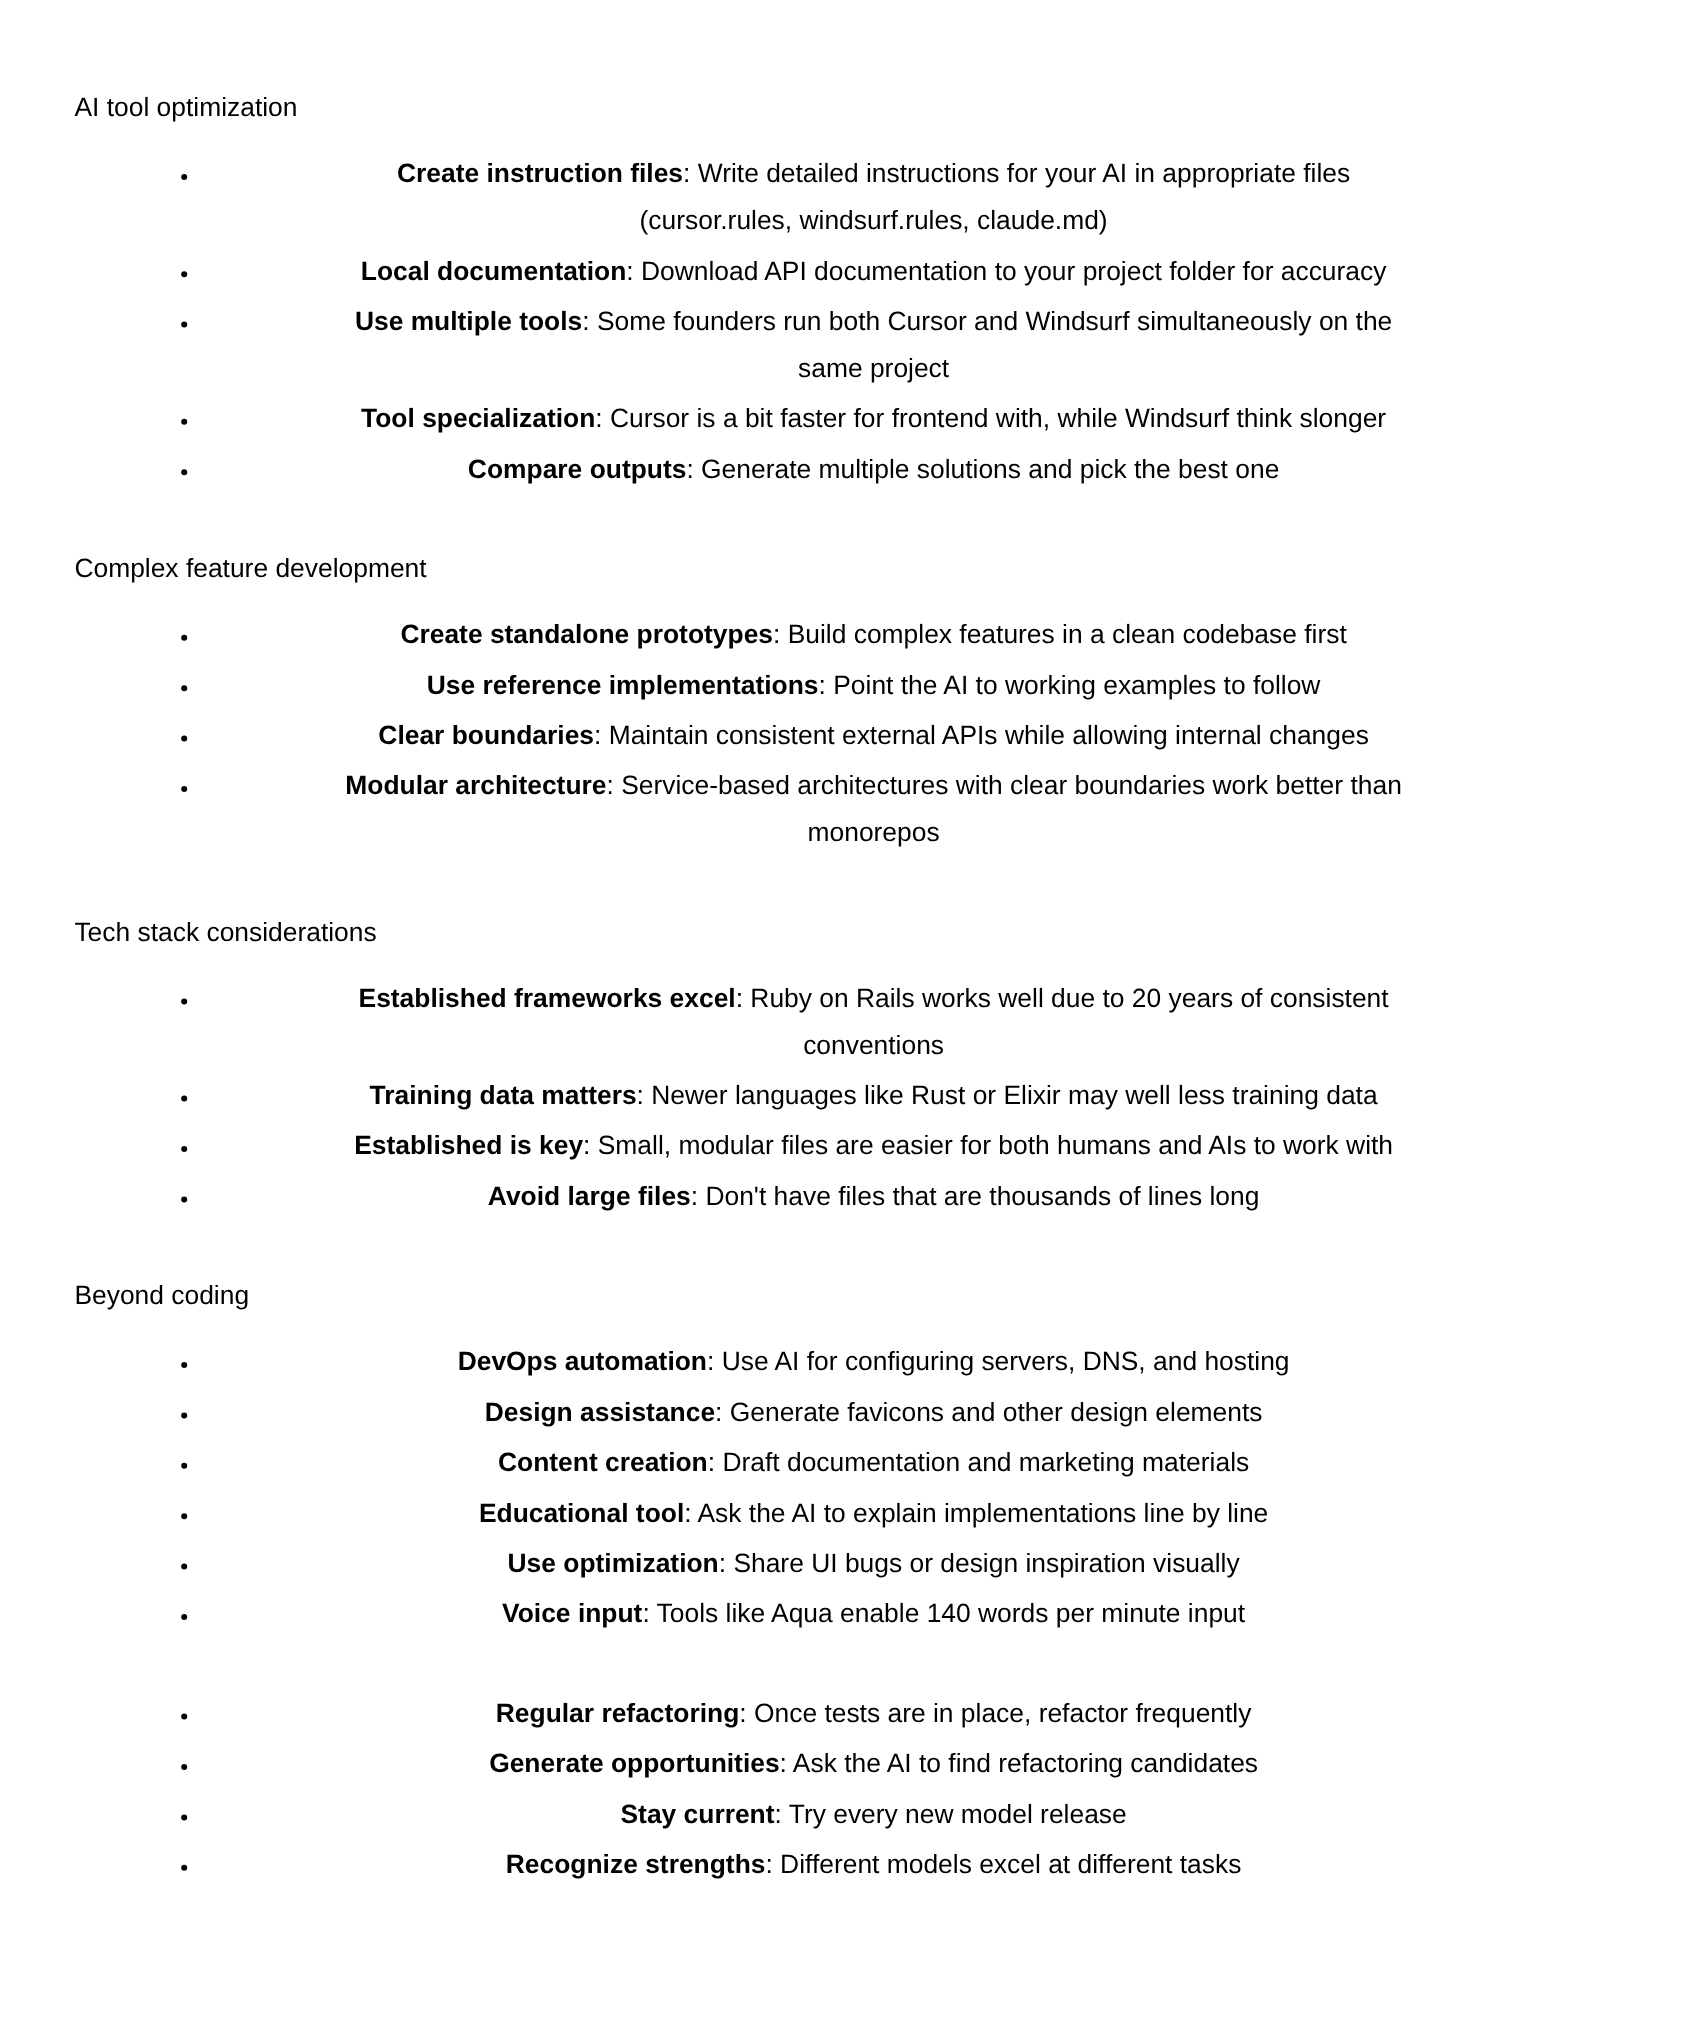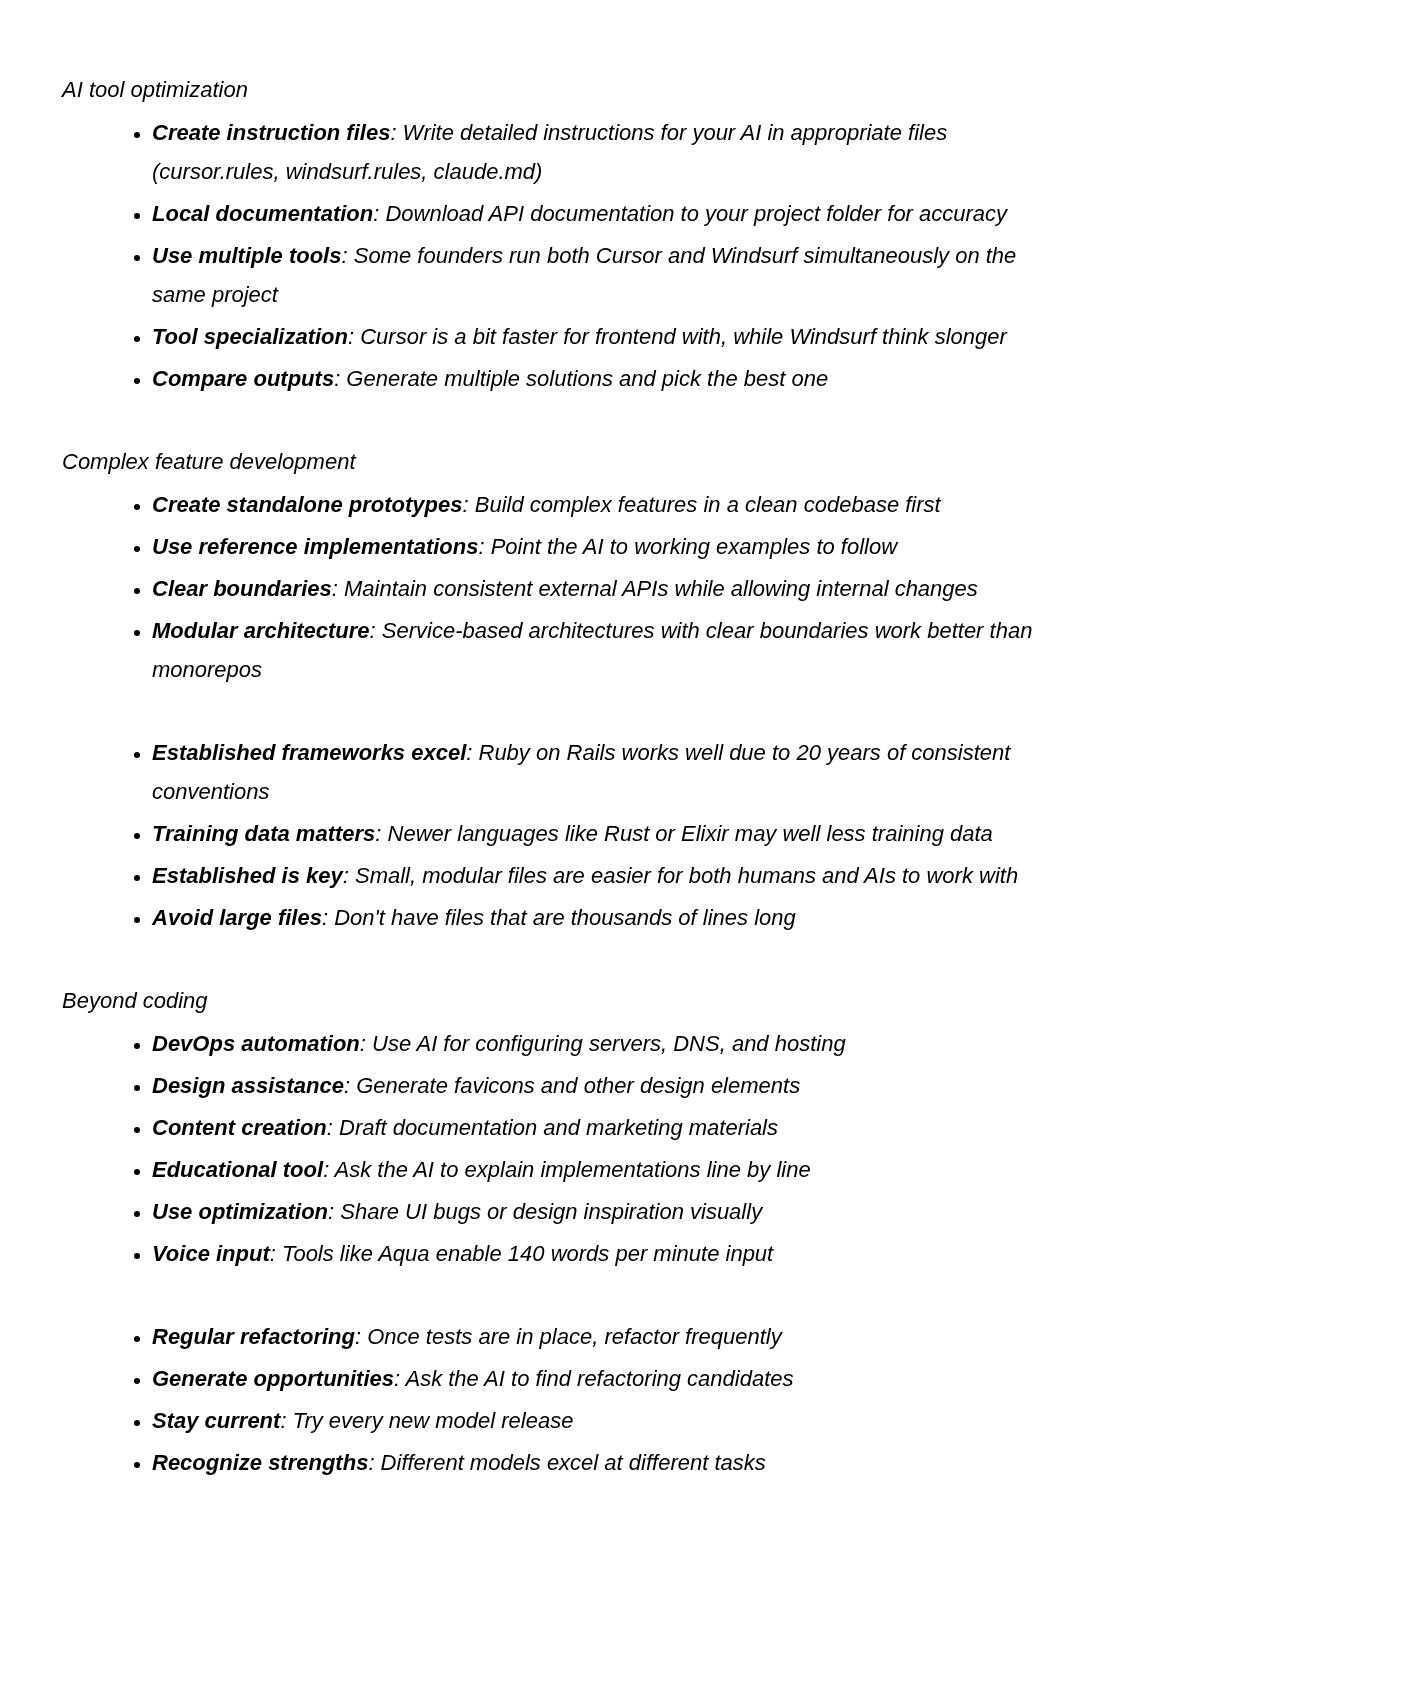--- a/index.html
+++ b/index.html
@@ -12,38 +12,38 @@
     height: 1684px;
     font-family: "Liberation Sans", "DejaVu Sans", sans-serif;
     font-size: 22px;
     color: #000000;
     -webkit-font-smoothing: antialiased;
     overflow: hidden;
   }
   main.doc-page {
     box-sizing: border-box;
     padding: 70px 68px 0 62px;
-    font-style: italic;
   }
   section.doc-section {
     margin: 0 0 0 0;
   }
   section.doc-section + section.doc-section {
     margin-top: 44px;
   }
   .section-heading {
     font-weight: 400;
     font-size: 22px;
     line-height: 39px;
     margin: 0 0 4px 0;
   }
   ul.bullet-list {
-    margin: 0;
+    margin: 16px;
     padding: 0 0 0 90px;
     list-style: disc outside;
+    text-align: center;
   }
   ul.bullet-list > li {
     line-height: 39px;
     margin: 0 0 3px 0;
     max-width: 1120px;
     white-space: pre-wrap;
   }
   ul.bullet-list > li::marker {
     font-size: 19px;
   }
@@ -84,20 +84,21 @@
   <li><span class="item-label">Use reference implementations</span><span class="item-desc">: Point the AI to working examples to follow</span></li>
 
   <li><span class="item-label">Clear boundaries</span><span class="item-desc">: Maintain consistent external APIs while allowing internal changes</span></li>
 
   <li><span class="item-label">Modular architecture</span><span class="item-desc">: Service-based architectures with clear boundaries work better than
 monorepos</span></li>
 </ul>
   </section>
 
   <section class="doc-section">
+    <p class="section-heading">Tech stack considerations</p>
     <ul class="bullet-list">
   <li><span class="item-label">Established frameworks excel</span><span class="item-desc">: Ruby on Rails works well due to 20 years of consistent
 conventions</span></li>
 
   <li><span class="item-label">Training data matters</span><span class="item-desc">: Newer languages like Rust or Elixir may well less training data</span></li>
 
   <li><span class="item-label">Established is key</span><span class="item-desc">: Small, modular files are easier for both humans and AIs to work with</span></li>
 
   <li><span class="item-label">Avoid large files</span><span class="item-desc">: Don't have files that are thousands of lines long</span></li>
 </ul>

